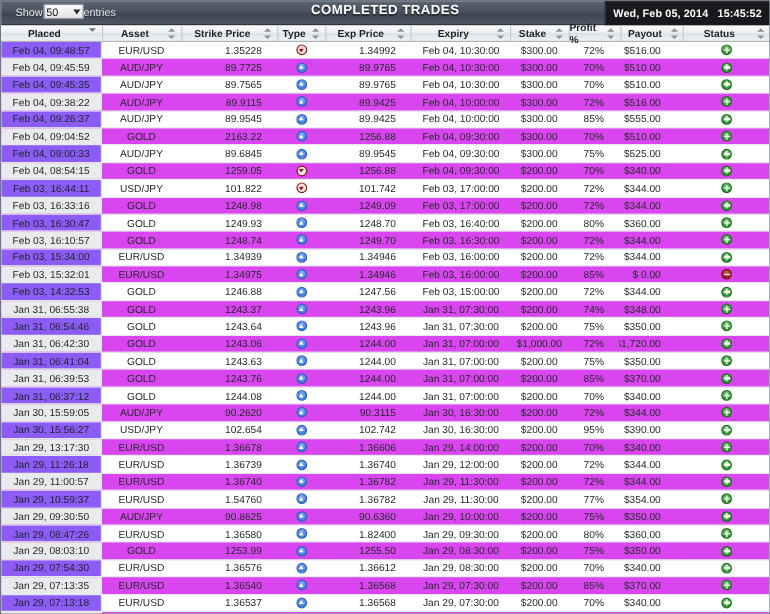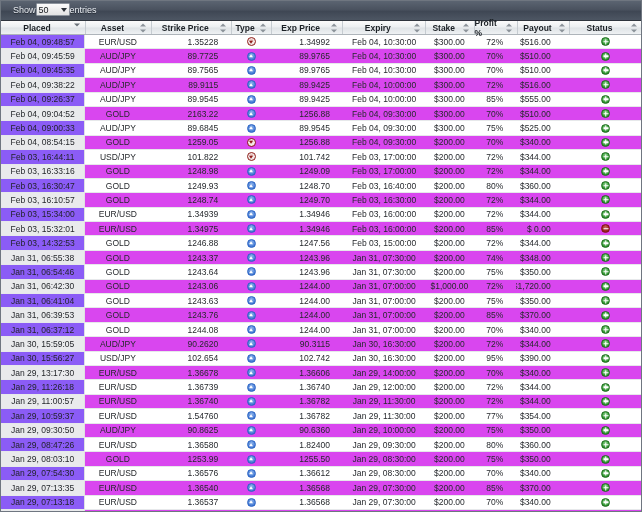--- a/index.html
+++ b/index.html
@@ -202,21 +202,25 @@
 
     <div class="show-entries">
       <span>Show</span>
       <span class="select-box">
         <span>50</span>
         <span class="caret"></span>
       </span>
       <span>entries</span>
     </div>
 
+    <div class="page-title">COMPLETED TRADES</div>
 
+    <div class="clock">
+      <span class="clock-text">Wed, Feb 05, 2014   15:45:52</span>
+    </div>
   </div>
 
   <div class="thead">
       <div class="th" style="width: 98px;">
         <span class="lbl">Placed</span>
         <span class="sorter desc">
           <span class="ar-dn"></span>
         </span>
       </div>
       <div class="th" style="width: 76px;">

